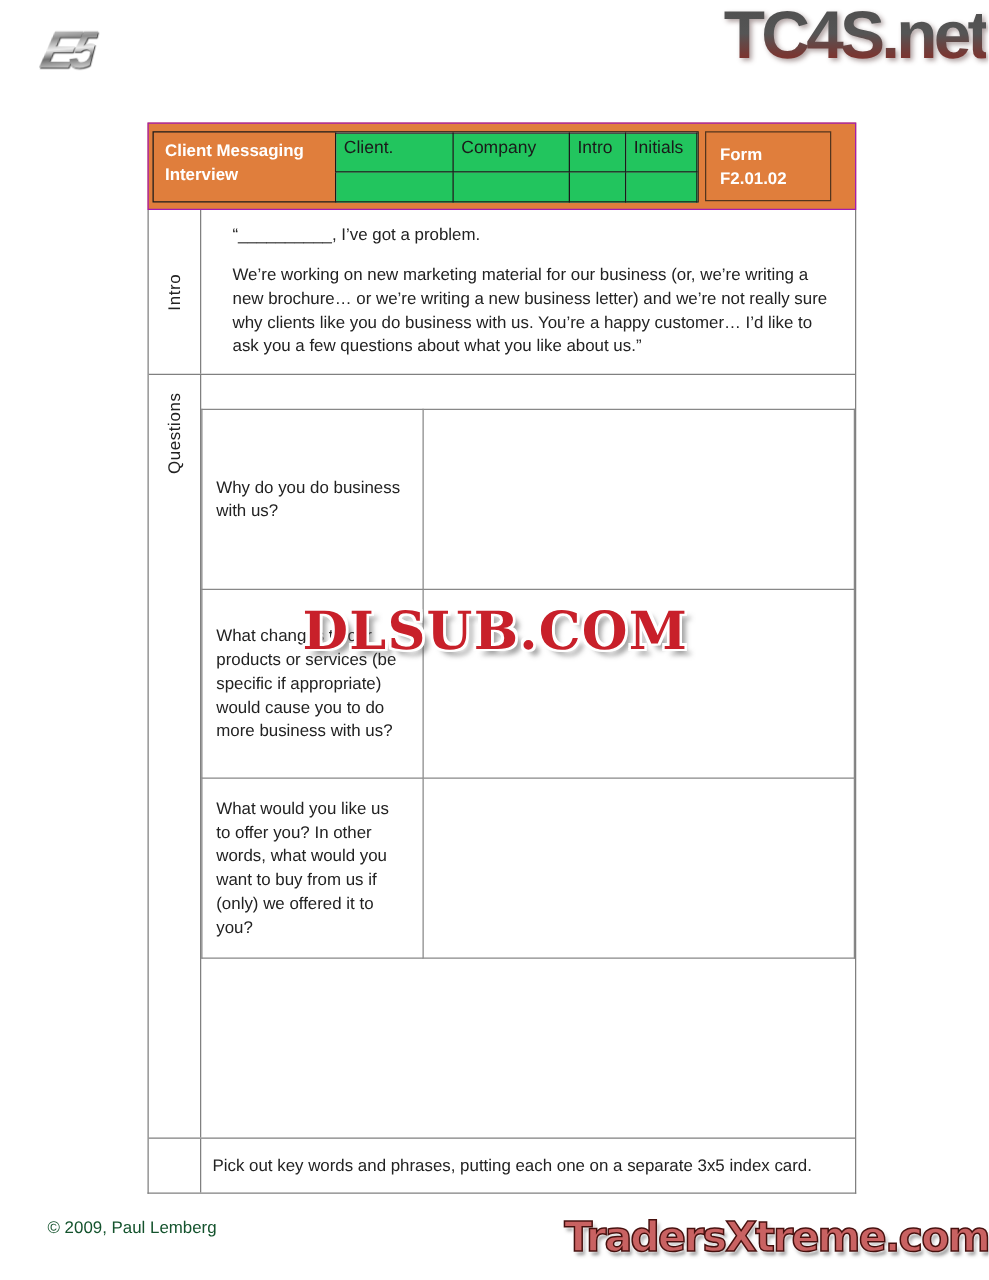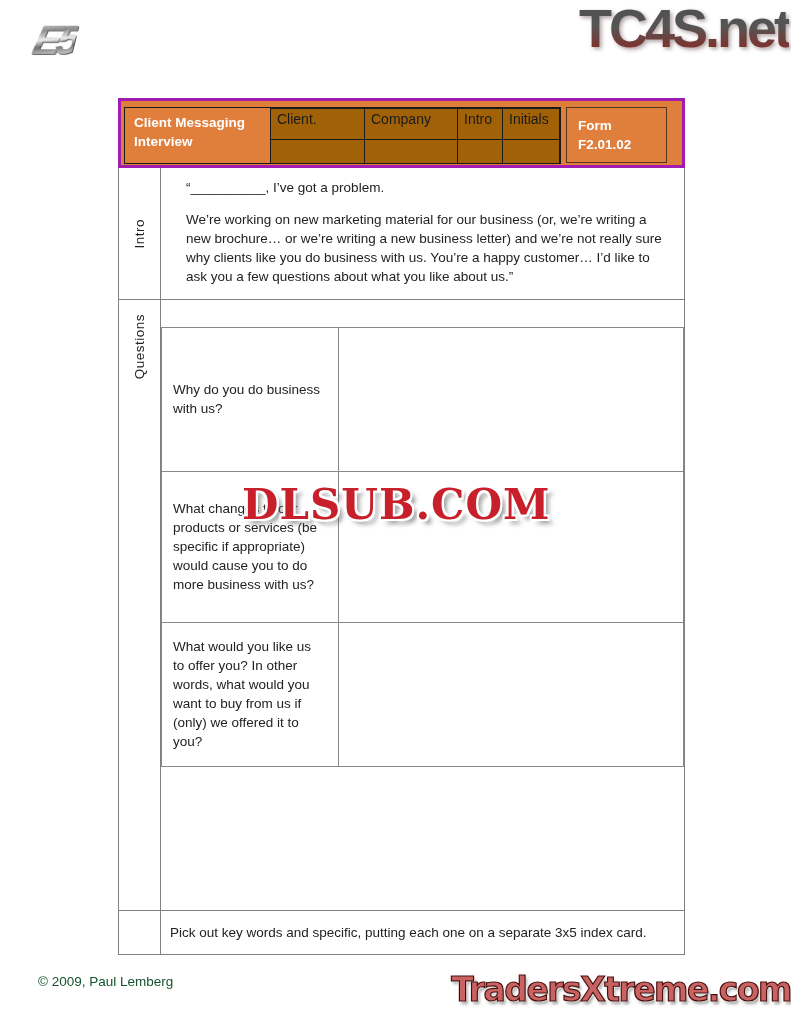--- a/index.html
+++ b/index.html
@@ -27,31 +27,31 @@
   .wm-top {
     position:absolute; top:-3px; right:2px; z-index:2;
     font-weight:900; font-size:54px; letter-spacing:-3px; white-space:nowrap;
     background:linear-gradient(180deg,#4e4e4e 0%,#555555 48%,#7a3531 78%,#93473d 100%);
     -webkit-background-clip:text; background-clip:text; color:transparent;
     filter:drop-shadow(2px 2px 2px rgba(70,40,40,.45));
   }
 
   
   .form-wrap { position:absolute; left:118px; top:98px; width:567px; }
-  .band { position:relative; height:70px; background:#E07E3C; border:3px solid #a21caf; }
+  .band { position:relative; height:70px; background:#E07E3C; border:1px solid #a21caf; }
   .band-box {
     position:absolute; left:3px; top:6px; width:437px; height:57px;
     border:1px solid #1a1a1a; display:flex;
   }
   .band-label {
     width:145px; color:#fff; font-weight:700; font-size:13.5px; line-height:19px;
     padding:5px 10px 0 9px;
   }
   .fields { flex:1; border-collapse:collapse; background:#fff; table-layout:fixed; }
-  .fields td { border:1px solid #1a1a1a; font-size:14px; padding:2px 2px 2px 6px; vertical-align:top; background:#a16207; }
+  .fields td { border:1px solid #1a1a1a; font-size:14px; padding:2px 2px 2px 6px; vertical-align:top; background:#22c55e; }
   .fields tr.hdr td { height:31px; }
   .fields tr.blank td { height:24px; }
   .form-code {
     position:absolute; left:445px; top:6px; width:101px; height:56px;
     border:1px solid #53351d; color:#fff; font-weight:700; font-size:13.5px;
     line-height:19px; padding:8px 0 16px 11px;
   }
 
   
   .grid {
@@ -177,21 +177,21 @@
               <td class="qcell">What would you like us to offer you? In other words, what would you want to buy from us if (only) we offered it to you?</td>
               <td class="acell"></td>
             </tr>
           </tbody>
             </table>
         </div>
       </div>
 
       <div class="row pick-row">
         <div class="row-label"></div>
-        <div class="row-content pick-content">Pick out key words and specific, putting each one on a separate 3x5 index card.</div>
+        <div class="row-content pick-content">Pick out key words and phrases, putting each one on a separate 3x5 index card.</div>
       </div>
 
     </div>
   </section>
 
   <div class="wm-mid">DLSUB.COM</div>
 
   <div class="copyright">© 2009, Paul Lemberg</div>
   <div class="wm-bottom">TradersXtreme.com</div>
 

